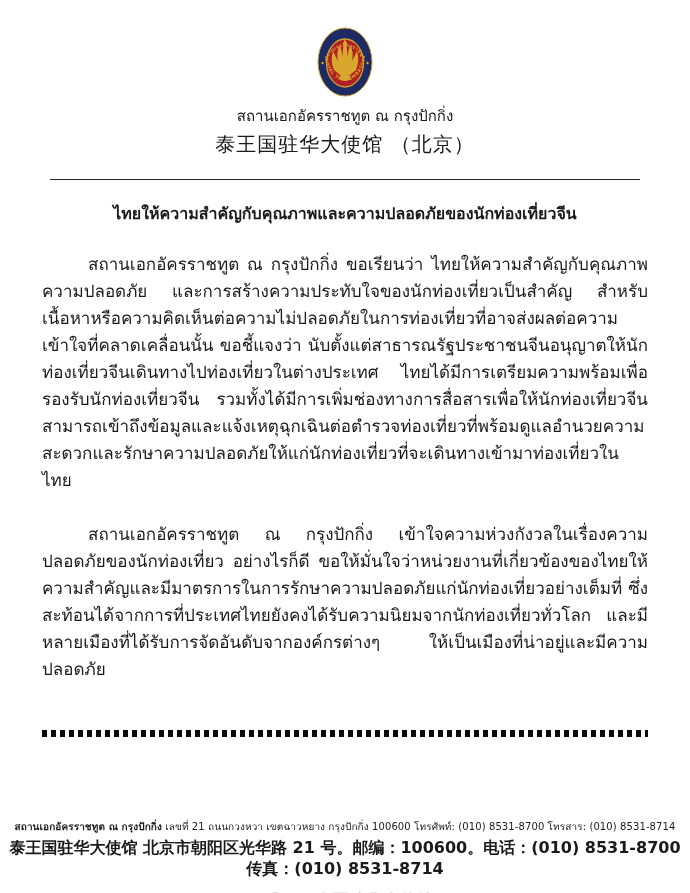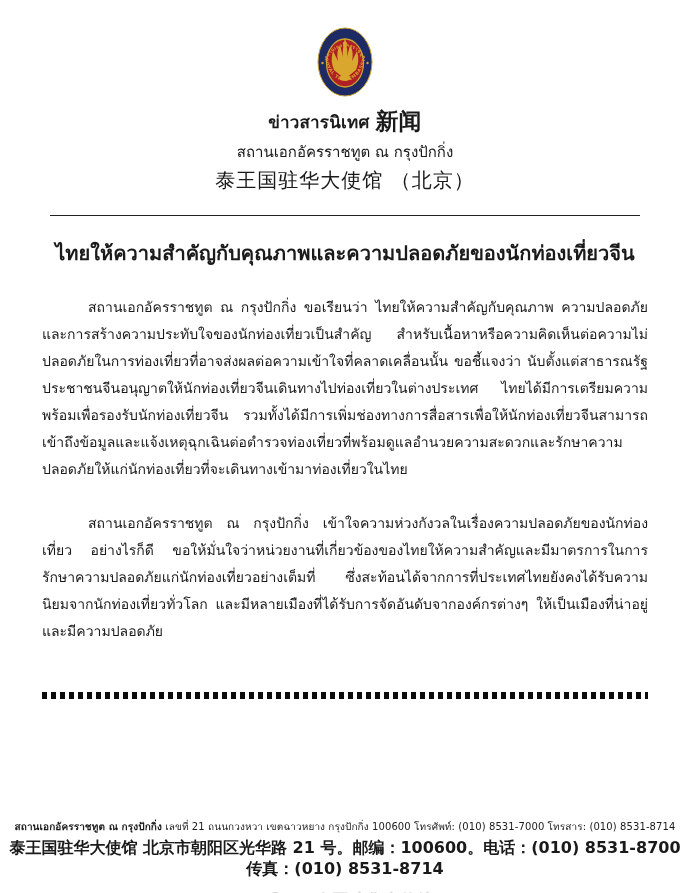--- a/index.html
+++ b/index.html
@@ -43,25 +43,25 @@
   .header-rule {
     border: none;
     border-top: 1.5px solid #222;
     margin: 21px 50px 0 50px;
   }
   
   .doc-title {
     margin-top: 21px;
     text-align: center;
     font-weight: bold;
-    font-size: 20px;
+    font-size: 16px;
   }
   .content {
     margin: 8px 42px;
-    font-size: 14px;
+    font-size: 17px;
     line-height: 27px;
     text-align: justify;
   }
   .content p { margin: 0; text-indent: 46px; }
   .content p.first { margin-top: 25px; }
   .content p + p { margin-top: 27px; }
   .dotted-divider {
     margin: 47px 42px 0 42px;
     height: 7px;
     background: repeating-linear-gradient(to right, #0b0b0b 0 5px, transparent 5px 9px);
@@ -111,41 +111,38 @@
         <circle cx="50.5" cy="36" r="1.2" fill="#d9a62e"></circle>
         <g>
           <path d="M28 52 L17 43 Q13 34 16 24 L21 34 Q19 25 23 18 L26 30 Q25 21 28 15 Q31 21 30 30 L33 18 Q37 25 35 34 L40 24 Q43 34 39 43 Z" fill="#d9a62e"></path>
           <circle cx="28" cy="16.5" r="2.1" fill="#d9a62e"></circle>
           <path d="M28 10.5 L29.2 16 L26.8 16 Z" fill="#d9a62e"></path>
           <path d="M22 52 Q28 56 34 52 L31 46 Q28 48 25 46 Z" fill="#d9a62e"></path>
         </g>
       </svg>
     </span>
 
-    <div class="news-line">
-      <span>ข่าวสารนิเทศ</span><span class="cn">新闻</span>
-    </div>
     <div class="embassy-thai">สถานเอกอัครราชทูต ณ กรุงปักกิ่ง</div>
     <div class="embassy-cn">泰王国驻华大使馆 （北京）</div>
   </div>
 
   <hr class="header-rule">
 
   <div class="doc-title">ไทยให้ความสำคัญกับคุณภาพและความปลอดภัยของนักท่องเที่ยวจีน</div>
 
   <div class="content">
     <p class="first">สถานเอกอัครราชทูต ณ กรุงปักกิ่ง ขอเรียนว่า ไทยให้ความสำคัญกับคุณภาพ ความปลอดภัย และการสร้างความประทับใจของนักท่องเที่ยวเป็นสำคัญ สำหรับเนื้อหาหรือความคิดเห็นต่อความไม่ปลอดภัยในการท่องเที่ยวที่อาจส่งผลต่อความเข้าใจที่คลาดเคลื่อนนั้น ขอชี้แจงว่า นับตั้งแต่สาธารณรัฐประชาชนจีนอนุญาตให้นักท่องเที่ยวจีนเดินทางไปท่องเที่ยวในต่างประเทศ ไทยได้มีการเตรียมความพร้อมเพื่อรองรับนักท่องเที่ยวจีน รวมทั้งได้มีการเพิ่มช่องทางการสื่อสารเพื่อให้นักท่องเที่ยวจีนสามารถเข้าถึงข้อมูลและแจ้งเหตุฉุกเฉินต่อตำรวจท่องเที่ยวที่พร้อมดูแลอำนวยความสะดวกและรักษาความปลอดภัยให้แก่นักท่องเที่ยวที่จะเดินทางเข้ามาท่องเที่ยวในไทย</p>
     <p>สถานเอกอัครราชทูต ณ กรุงปักกิ่ง เข้าใจความห่วงกังวลในเรื่องความปลอดภัยของนักท่องเที่ยว อย่างไรก็ดี ขอให้มั่นใจว่าหน่วยงานที่เกี่ยวข้องของไทยให้ความสำคัญและมีมาตรการในการรักษาความปลอดภัยแก่นักท่องเที่ยวอย่างเต็มที่ ซึ่งสะท้อนได้จากการที่ประเทศไทยยังคงได้รับความนิยมจากนักท่องเที่ยวทั่วโลก และมีหลายเมืองที่ได้รับการจัดอันดับจากองค์กรต่างๆ ให้เป็นเมืองที่น่าอยู่และมีความปลอดภัย</p>
   </div>
 
   <div class="dotted-divider"></div>
 
   <div class="footer">
     <div class="footer-thai">
-      <span class="bold">สถานเอกอัครราชทูต ณ กรุงปักกิ่ง</span><span> เลขที่ 21 ถนนกวงหวา เขตฉาวหยาง กรุงปักกิ่ง 100600 โทรศัพท์: (010) 8531-7000 โทรสาร: (010) 8531-8714</span>
+      <span class="bold">สถานเอกอัครราชทูต ณ กรุงปักกิ่ง</span><span> เลขที่ 21 ถนนกวงหวา เขตฉาวหยาง กรุงปักกิ่ง 100600 โทรศัพท์: (010) 8531-8700 โทรสาร: (010) 8531-8714</span>
     </div>
     <div class="footer-cn">泰王国驻华大使馆  北京市朝阳区光华路 21 号。邮编：100600。电话：(010) 8531-8700 传真：(010) 8531-8714</div>
 
     <div class="watermark">
       <span>
         <svg width="26" height="22" viewBox="0 0 26 22" aria-hidden="true">
           <ellipse cx="10.5" cy="14" rx="8.2" ry="5.6" fill="none" stroke="#d4d4d4" stroke-width="1.6" transform="rotate(-12 10.5 14)"></ellipse>
           <circle cx="8.8" cy="14.6" r="2.1" fill="none" stroke="#d4d4d4" stroke-width="1.3"></circle>
           <path d="M16 7.2 Q19.2 6 20.6 9.2" fill="none" stroke="#d4d4d4" stroke-width="1.6" stroke-linecap="round"></path>
           <path d="M17.2 3 Q22.6 1.6 24.4 6.6" fill="none" stroke="#d4d4d4" stroke-width="1.6" stroke-linecap="round"></path>

